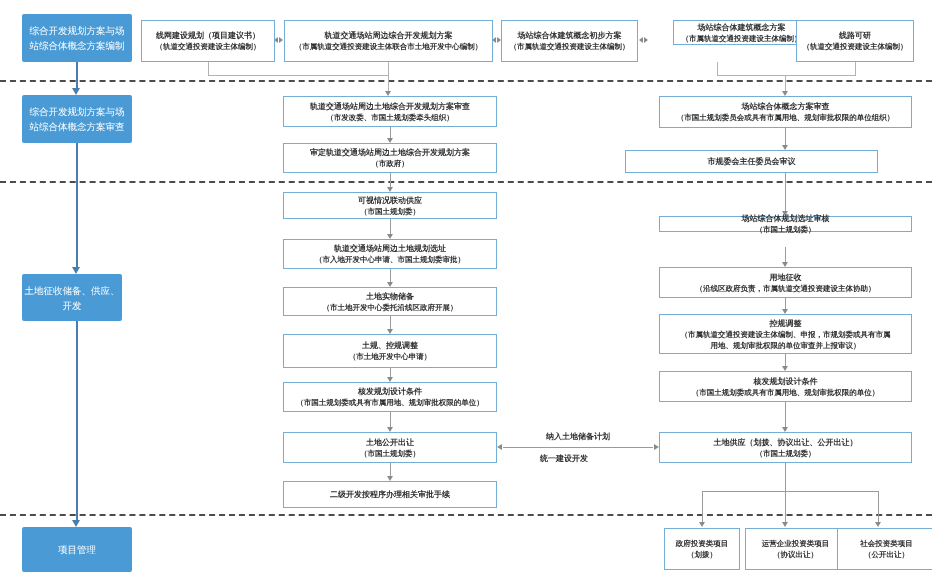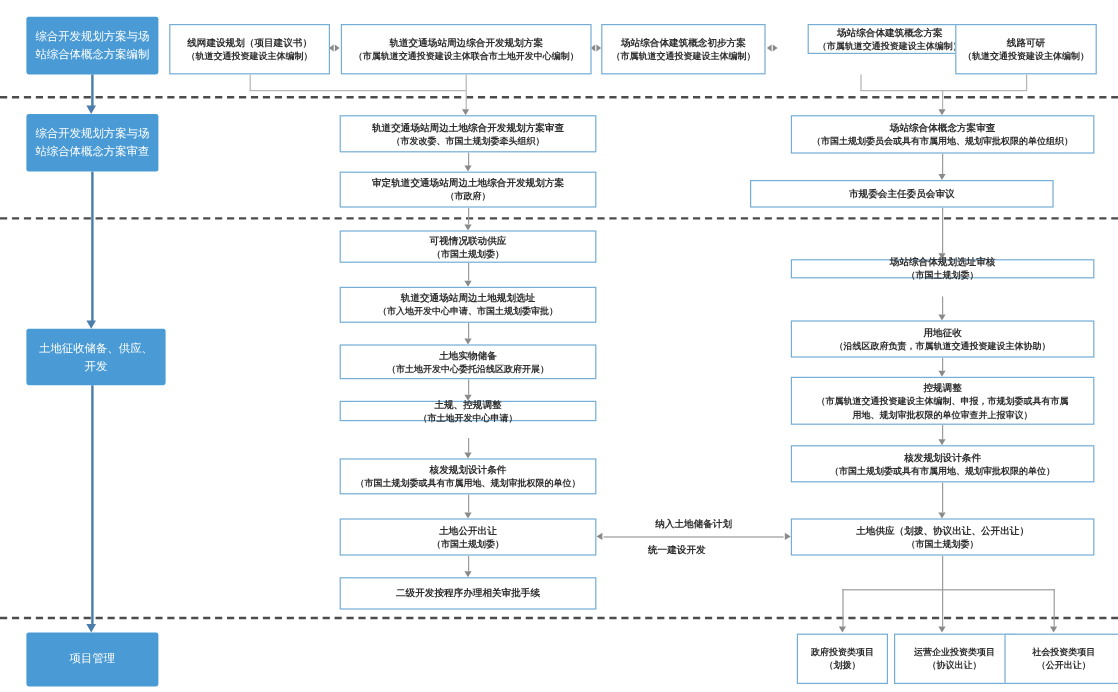--- a/index.html
+++ b/index.html
@@ -55,21 +55,21 @@
   <div class="arrd big" style="left:72px;top:520px"></div>
 
   <div class="phase" style="left:22px;top:14px;width:110px;height:48px">
     <span>综合开发规划方案与场</span>
     <span>站综合体概念方案编制</span>
   </div>
   <div class="phase" style="left:22px;top:95px;width:110px;height:48px">
     <span>综合开发规划方案与场</span>
     <span>站综合体概念方案审查</span>
   </div>
-  <div class="phase" style="left:22px;top:274px;width:116px;height:47px">
+  <div class="phase" style="left:22px;top:274px;width:100px;height:47px">
     <span>土地征收储备、供应、</span>
     <span>开发</span>
   </div>
   <div class="phase" style="left:22px;top:527px;width:110px;height:45px">
     <span>项目管理</span>
   </div>
 
   <div class="vl lt" style="left:208px;top:62px;height:14px"></div>
   <div class="hl lt" style="left:208px;top:75px;width:180px"></div>
   <div class="vl lt" style="left:388px;top:62px;height:29px"></div>
@@ -185,21 +185,21 @@
     <div class="bl s">（市国土规划委）</div>
   </div>
   <div class="box" style="left:283px;top:239px;width:214px;height:30px">
     <div class="bl">轨道交通场站周边土地规划选址</div>
     <div class="bl s">（市入地开发中心申请、市国土规划委审批）</div>
   </div>
   <div class="box" style="left:283px;top:287px;width:214px;height:29px">
     <div class="bl">土地实物储备</div>
     <div class="bl s">（市土地开发中心委托沿线区政府开展）</div>
   </div>
-  <div class="box" style="left:283px;top:334px;width:214px;height:17px">
+  <div class="box" style="left:283px;top:334px;width:214px;height:34px">
     <div class="bl">土规、控规调整</div>
     <div class="bl s">（市土地开发中心申请）</div>
   </div>
   <div class="box" style="left:283px;top:382px;width:214px;height:30px">
     <div class="bl">核发规划设计条件</div>
     <div class="bl s">（市国土规划委或具有市属用地、规划审批权限的单位）</div>
   </div>
   <div class="box" style="left:283px;top:432px;width:214px;height:31px">
     <div class="bl">土地公开出让</div>
     <div class="bl s">（市国土规划委）</div>

